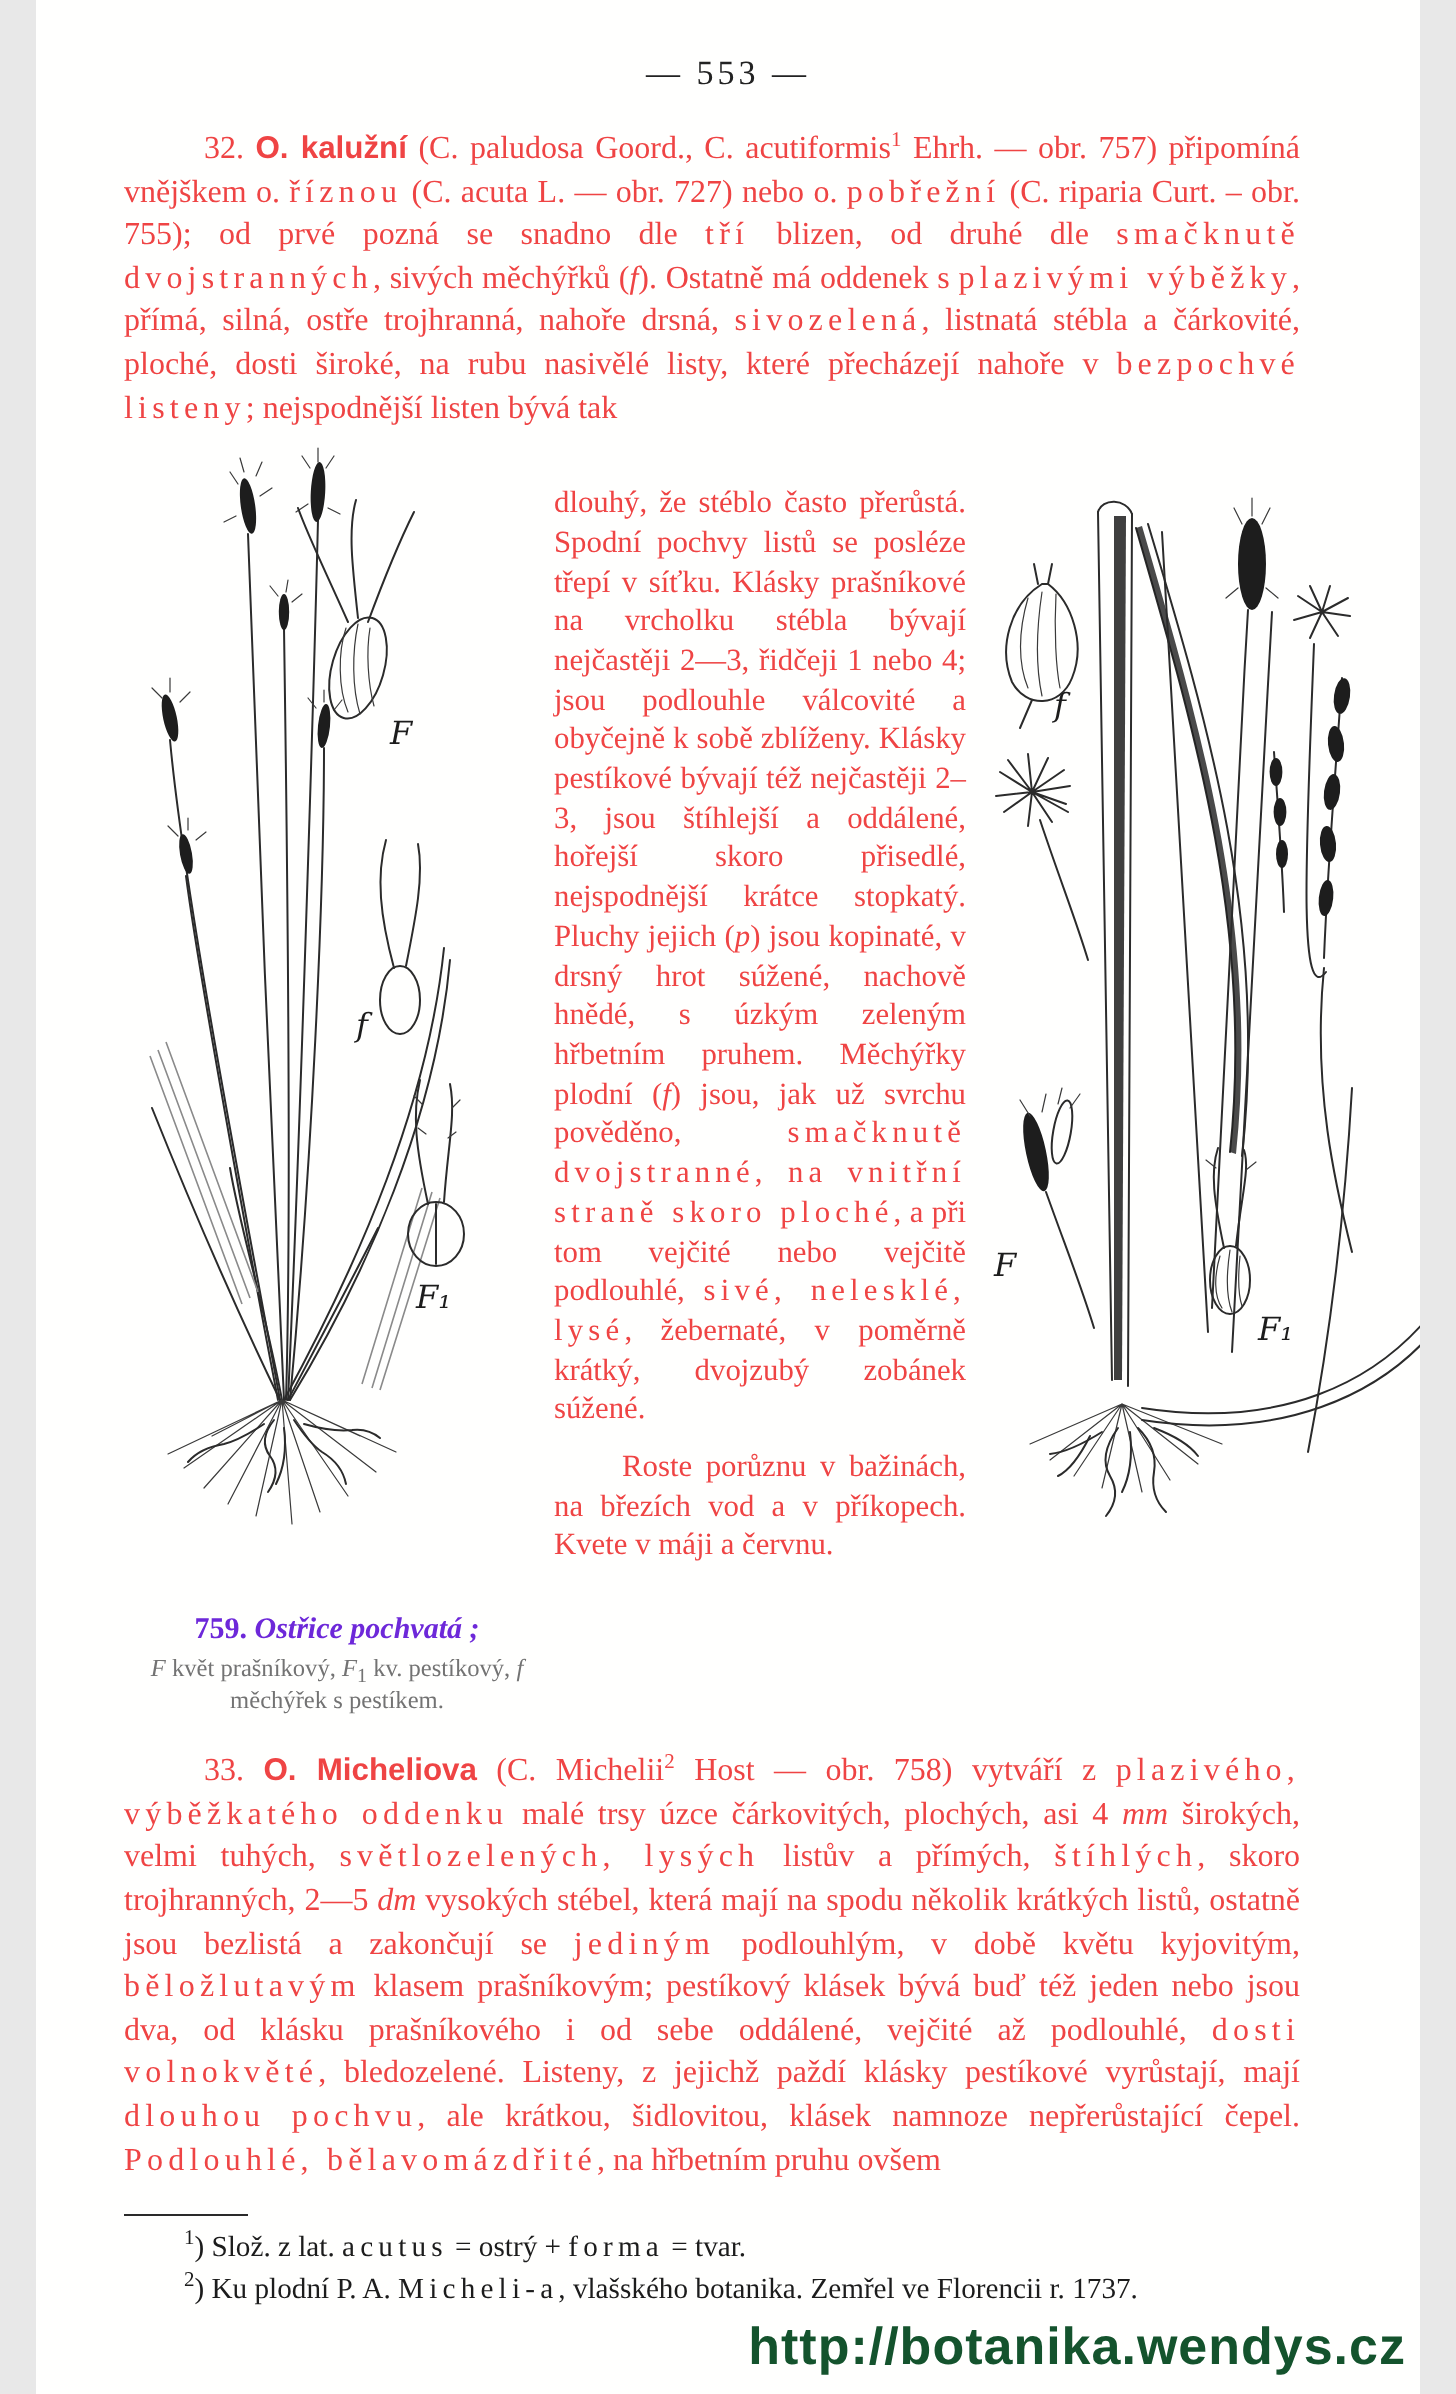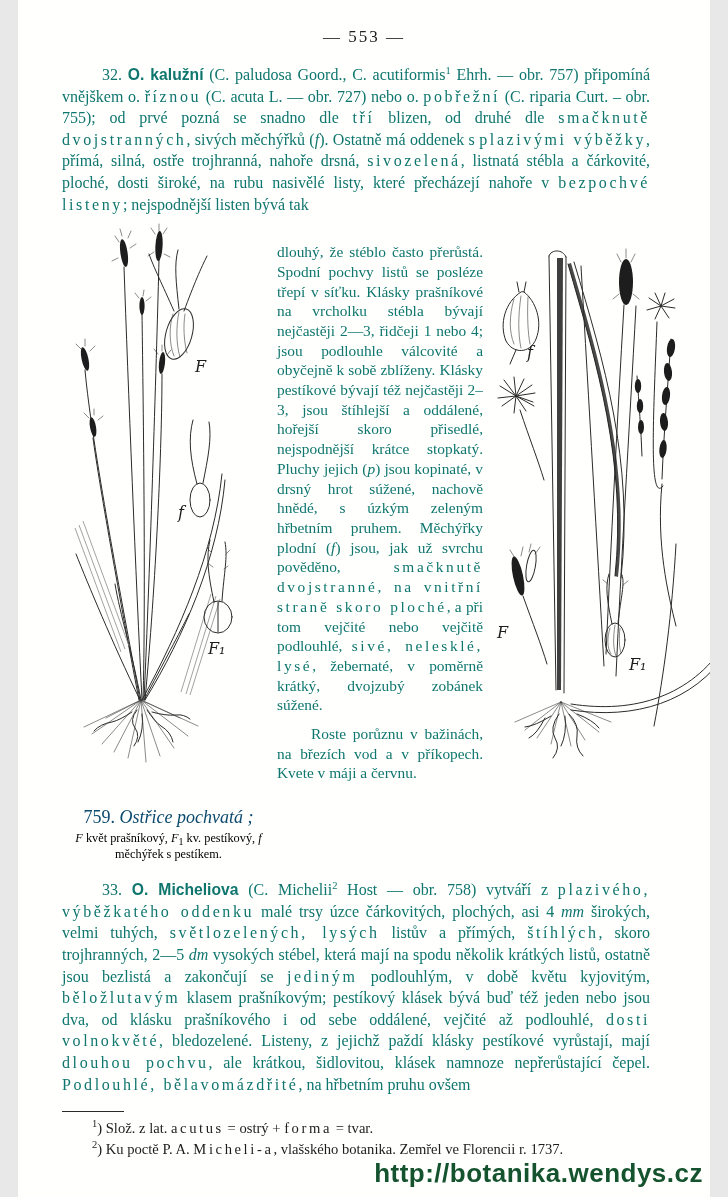--- a/index.html
+++ b/index.html
@@ -5,35 +5,35 @@
   html,body { margin:0; padding:0; background:#e8e8e8; }
   .page {
     position:relative; width:692px; height:1197px; margin:0 auto;
     background:#fffffe; color:#1e1e1e; overflow:hidden;
     font-family:"Liberation Serif", "DejaVu Serif", serif;
   }
   .pagenum {
     text-align:center; padding-top:27px; font-size:17px; letter-spacing:2px; color:#222;
   }
   .para {
-    text-align:justify; font-size:16px; line-height:21.6px; margin:0; color:#0f766e;
+    text-align:justify; font-size:16px; line-height:21.6px; margin:0; color:#ef4444;
   }
   .para-main { margin:17px 60px 0 44px; text-indent:40px; }
   .midrow { display:flex; margin:7px 18px 0 44px; align-items:flex-start; }
   .figcol-left { width:213px; flex:0 0 213px; }
   .centercol { width:206px; flex:0 0 206px; padding:0 2px;margin-top:20px; }
   .figcol-right { width:247px; flex:0 0 247px; }
   .centercol .para { font-size:15.4px; line-height:19.7px; }
   .para-roste { margin-top:9px; text-indent:34px; }
   figure { margin:0; }
   .fig-svg { display:block; }
   .fig-svg-right { margin-top:22px; }
   figcaption { text-align:center; }
-  .capline1 { font-size:18px; margin-top:7px; color:#0c4a6e; }
-  .capline2 { font-size:12.3px; line-height:15.5px; margin-top:3px; padding:0 10px; color:#000000; }
+  .capline1 { font-size:15px; margin-top:7px; color:#6d28d9;font-weight:bold; }
+  .capline2 { font-size:12.3px; line-height:15.5px; margin-top:3px; padding:0 10px; color:#737373; }
   .b { font-family:"Liberation Sans", sans-serif; font-weight:700; font-size:0.98em; }
   .i { font-style:italic; }
   .sp { letter-spacing:2.6px; }
   .sup { font-size:10.5px; vertical-align:6px; line-height:0; }
   .sub { font-size:10px; vertical-align:-3px; line-height:0; }
   .footnote-rule { width:62px; border-top:1.2px solid #2a2a2a; margin:16px 0 7px 44px; }
   .footnote { text-align:left; font-size:14.6px; line-height:19.5px; margin:0 40px 1px 74px; color:#1c1c1c; }
   .watermark {
     position:absolute; right:7px; bottom:8px;
     font-family:"Liberation Sans", sans-serif; font-weight:700;
@@ -243,18 +243,18 @@
     </figure>
 
   </div>
 
   <p class="para para-main"><span>33. </span><span class="b">O. Micheliova</span><span> (C. Michelii</span><span class="sup">2</span><span> Host — obr. 758) vytváří z </span><span class="sp">plazivého, výběžkatého oddenku</span><span> malé trsy úzce čárkovitých, plochých, asi 4 </span><span class="i">mm</span><span> širokých, velmi tuhých, </span><span class="sp">světlozelených, lysých</span><span> listův a přímých, </span><span class="sp">štíhlých</span><span>, skoro trojhranných, 2—5 </span><span class="i">dm</span><span> vysokých stébel, která mají na spodu několik krátkých listů, ostatně jsou bezlistá a zakončují se </span><span class="sp">jediným</span><span> podlouhlým, v době květu kyjovitým, </span><span class="sp">běložlutavým</span><span> klasem prašníkovým;  pestíkový klásek bývá buď též jeden nebo jsou dva, od klásku prašníkového i od sebe oddálené, vejčité až podlouhlé, </span><span class="sp">dosti volnokvěté</span><span>, bledozelené. Listeny, z jejichž paždí klásky pestíkové vyrůstají, mají </span><span class="sp">dlouhou pochvu</span><span>, ale krátkou, šidlovitou, klásek namnoze nepřerůstající čepel. </span><span class="sp">Podlouhlé, bělavomázdřité</span><span>, na hřbetním pruhu ovšem</span></p>
 
   <div class="footnote-rule"></div>
 
   <div>
     <p class="footnote"><span class="sup">1</span><span>) Slož. z lat. </span><span class="sp">acutus</span><span> = ostrý + </span><span class="sp">forma</span><span> = tvar.</span></p>
-    <p class="footnote"><span class="sup">2</span><span>) Ku poctě P. A. </span><span class="sp">Micheli-a</span><span>, vlašského botanika.  Zemřel ve Florencii r. 1737.</span></p>
+    <p class="footnote"><span class="sup">2</span><span>) Ku plodní P. A. </span><span class="sp">Micheli-a</span><span>, vlašského botanika.  Zemřel ve Florencii r. 1737.</span></p>
   </div>
 
   <div class="watermark">http://botanika.wendys.cz</div>
 
 </div>
 
 </body></html>

